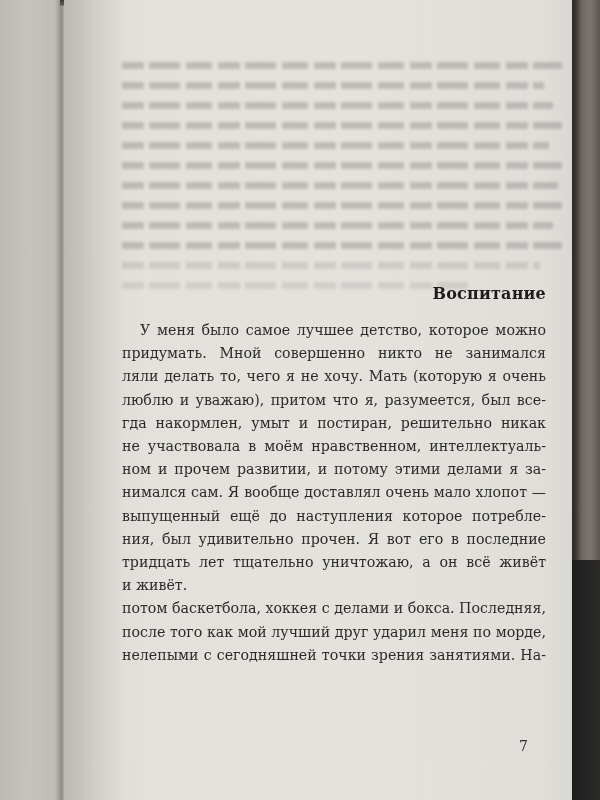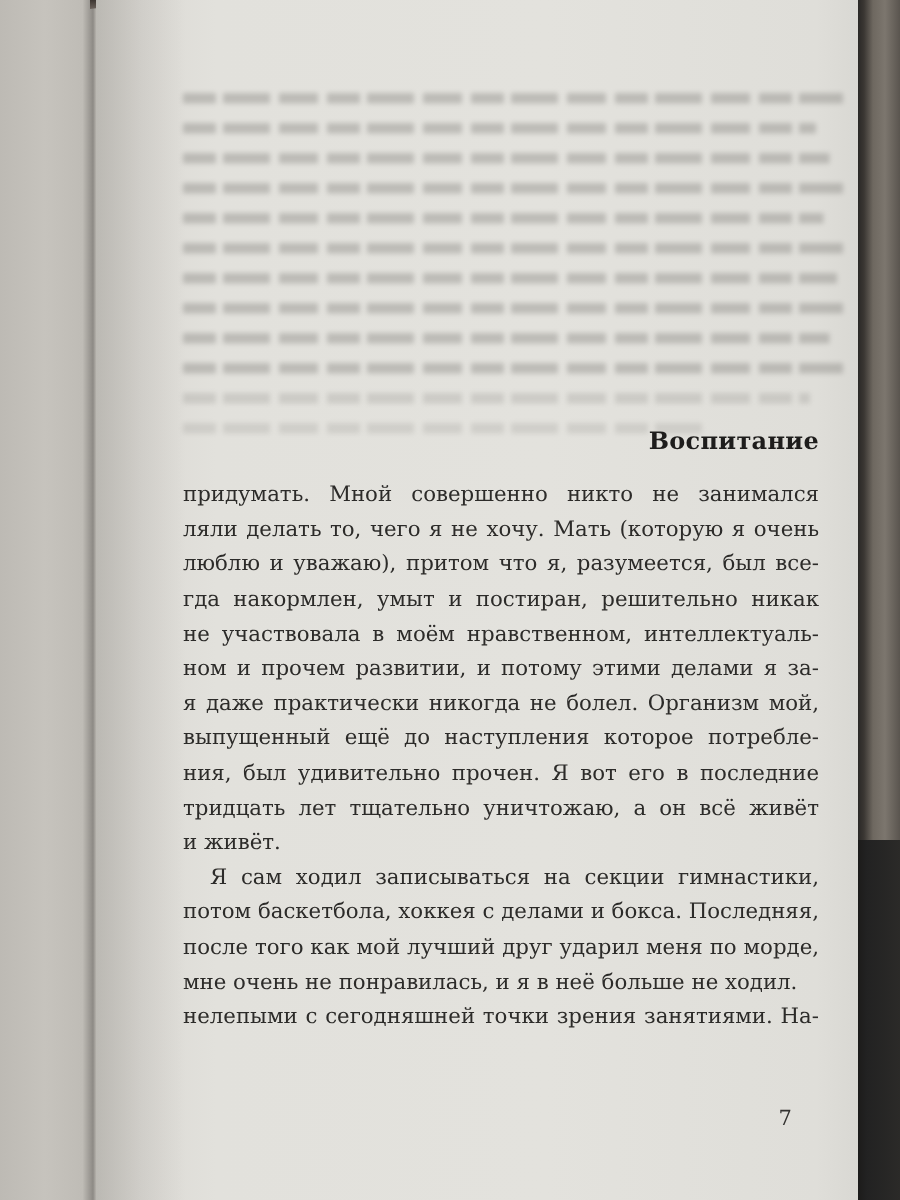--- a/index.html
+++ b/index.html
@@ -138,38 +138,37 @@
       <div class="ghost-line" style="width:98%"></div>
       <div class="ghost-line"></div>
       <div class="ghost-line" style="width:95%; opacity:0.6"></div>
       <div class="ghost-line" style="width:80%; opacity:0.5"></div>
     </div>
 
     <div id="text-column">
       <h2 id="chapter-heading">Воспитание</h2>
 
       <p class="para">
+        <span class="line indent">У меня было самое лучшее детство, которое можно</span>
         <span class="line">придумать. Мной совершенно никто не занимался</span>
         <span class="line">ляли делать то, чего я не хочу. Мать (которую я очень</span>
         <span class="line">люблю и уважаю), притом что я, разумеется, был все-</span>
         <span class="line">гда накормлен, умыт и постиран, решительно никак</span>
         <span class="line">не участвовала в моём нравственном, интеллектуаль-</span>
         <span class="line">ном и прочем развитии, и потому этими делами я за-</span>
-        <span class="line">я даже практически никогда не болел. Организм мой,</span>
+        <span class="line">нимался сам. Я вообще доставлял очень мало хлопот —</span>
         <span class="line">выпущенный ещё до наступления которое потребле-</span>
         <span class="line">ния, был удивительно прочен. Я вот его в последние</span>
         <span class="line">тридцать лет тщательно уничтожаю, а он всё живёт</span>
         <span class="line last">и живёт.</span>
       </p>
 
       <p class="para">
-        <span class="line indent">Я сам ходил записываться на секции гимнастики,</span>
         <span class="line">потом баскетбола, хоккея с делами и бокса. Последняя,</span>
         <span class="line">после того как мой лучший друг ударил меня по морде,</span>
-        <span class="line last">мне очень не понравилась, и я в неё больше не ходил.</span>
       </p>
 
       <p class="para">
         <span class="line">нелепыми с сегодняшней точки зрения занятиями. На-</span>
       </p>
     </div>
 
     <div id="page-number">7</div>
   </div>
 

